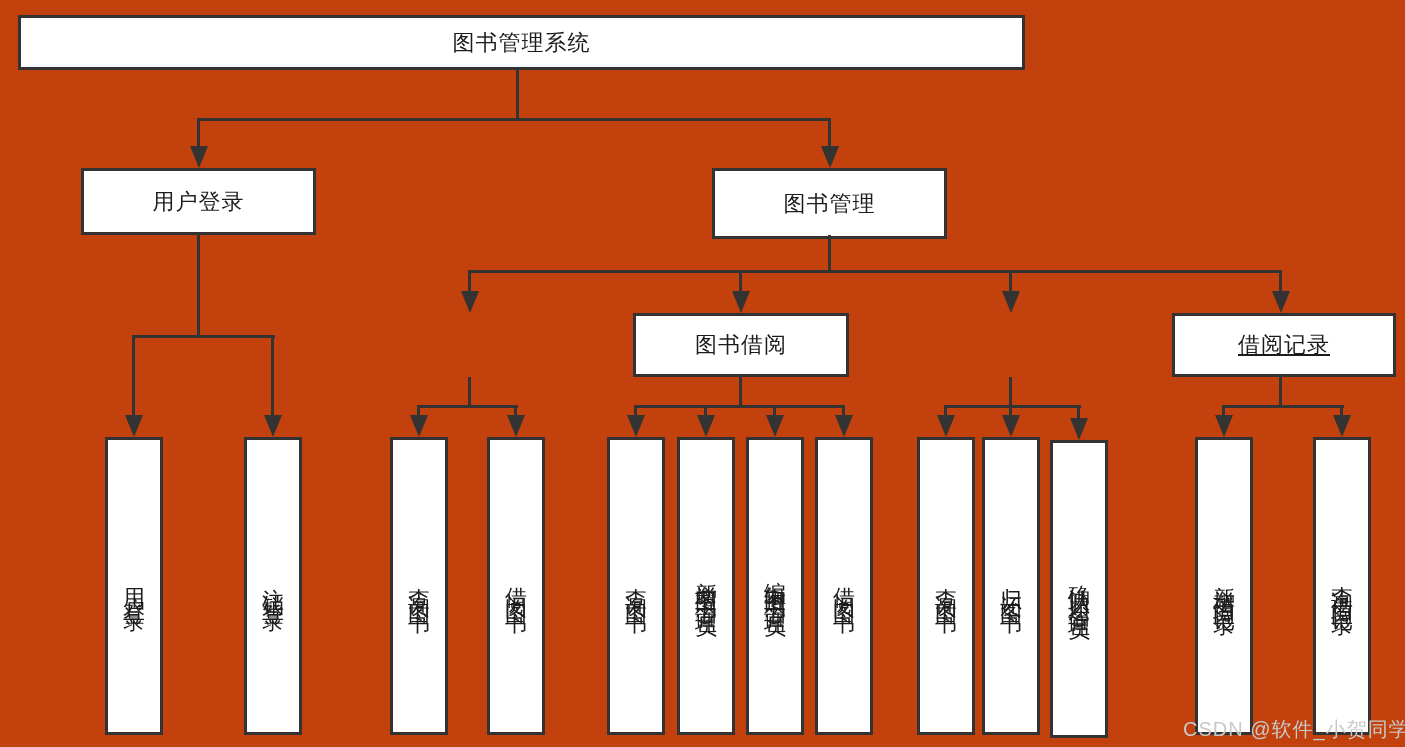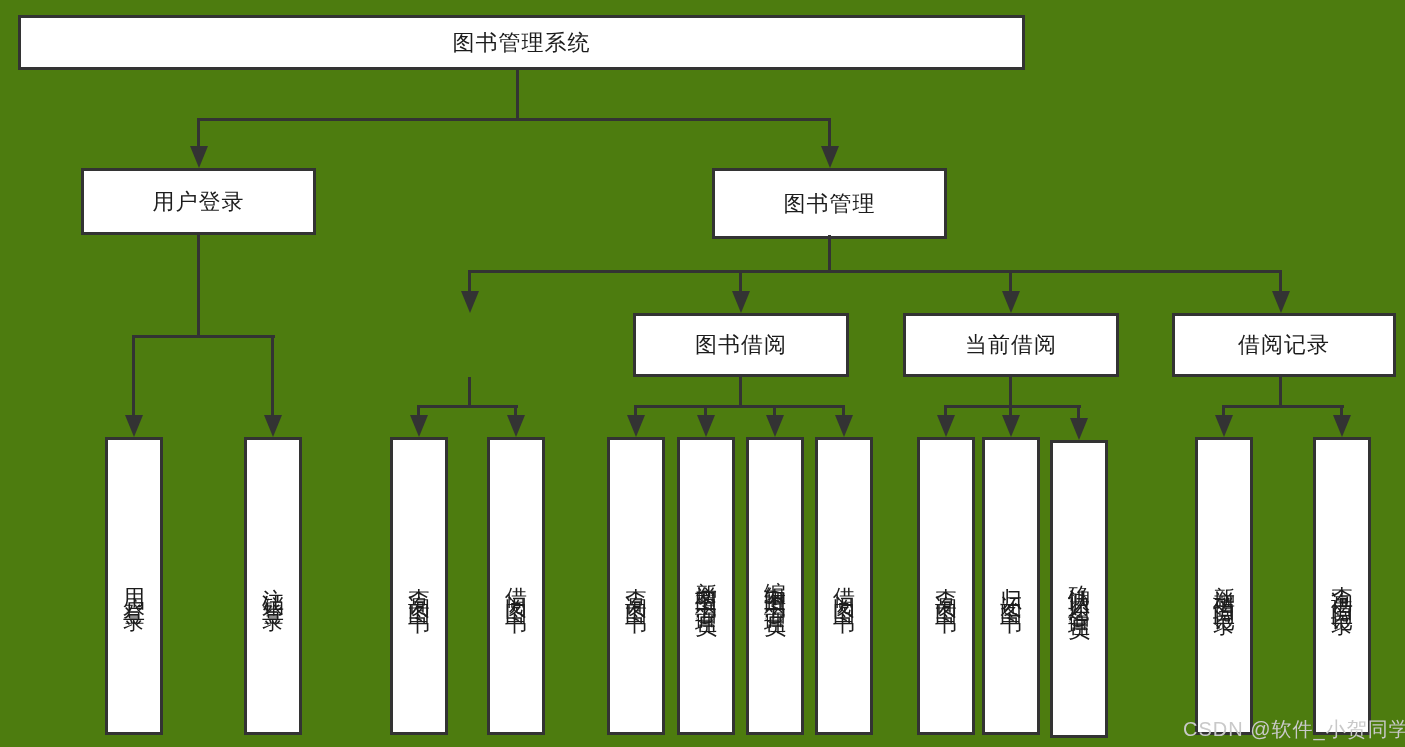--- a/index.html
+++ b/index.html
@@ -1,20 +1,20 @@
 <!DOCTYPE html>
 <html><head>
 <meta charset="utf-8">
 <style>
   html, body { margin: 0; padding: 0; background: #ffffff; }
   .canvas {
     position: relative;
     width: 1405px;
     height: 747px;
-    background: #4d7c0f;
+    background: #c2410c;
     font-family: "Liberation Sans", "DejaVu Sans", sans-serif;
     overflow: hidden;
   }
   .line {
     position: absolute;
     background: #333333;
   }
   .arrow {
     position: absolute;
     width: 0; height: 0;
@@ -92,24 +92,21 @@
   <div class="line" style="left:739px; top:270px; width:3px; height:23px;"></div>
   <div class="arrow" style="left:732px; top:291px;"></div>
   <div class="line" style="left:1009px; top:270px; width:3px; height:23px;"></div>
   <div class="arrow" style="left:1002px; top:291px;"></div>
   <div class="line" style="left:1279px; top:270px; width:3px; height:23px;"></div>
   <div class="arrow" style="left:1272px; top:291px;"></div>
 
   <div class="box hbox" style="left:633px; top:313px; width:216px; height:64px;text-align:center;">
     <span>图书借阅</span>
   </div>
-  <div class="box hbox" style="left:903px; top:313px; width:216px; height:64px;">
-    <span>当前借阅</span>
-  </div>
-  <div class="box hbox" style="left:1172px; top:313px; width:224px; height:64px;">
+  <div class="box hbox" style="left:1172px; top:313px; width:224px; height:64px;text-decoration:underline;">
     <span>借阅记录</span>
   </div>
 
   <div class="line" style="left:468px; top:377px; width:3px; height:31px;"></div>
   <div class="line" style="left:417px; top:405px; width:101px; height:3px;"></div>
   <div class="line" style="left:417px; top:405px; width:3px; height:12px;"></div>
   <div class="arrow" style="left:410px; top:415px;"></div>
   <div class="line" style="left:514px; top:405px; width:3px; height:12px;"></div>
   <div class="arrow" style="left:507px; top:415px;"></div>
 

